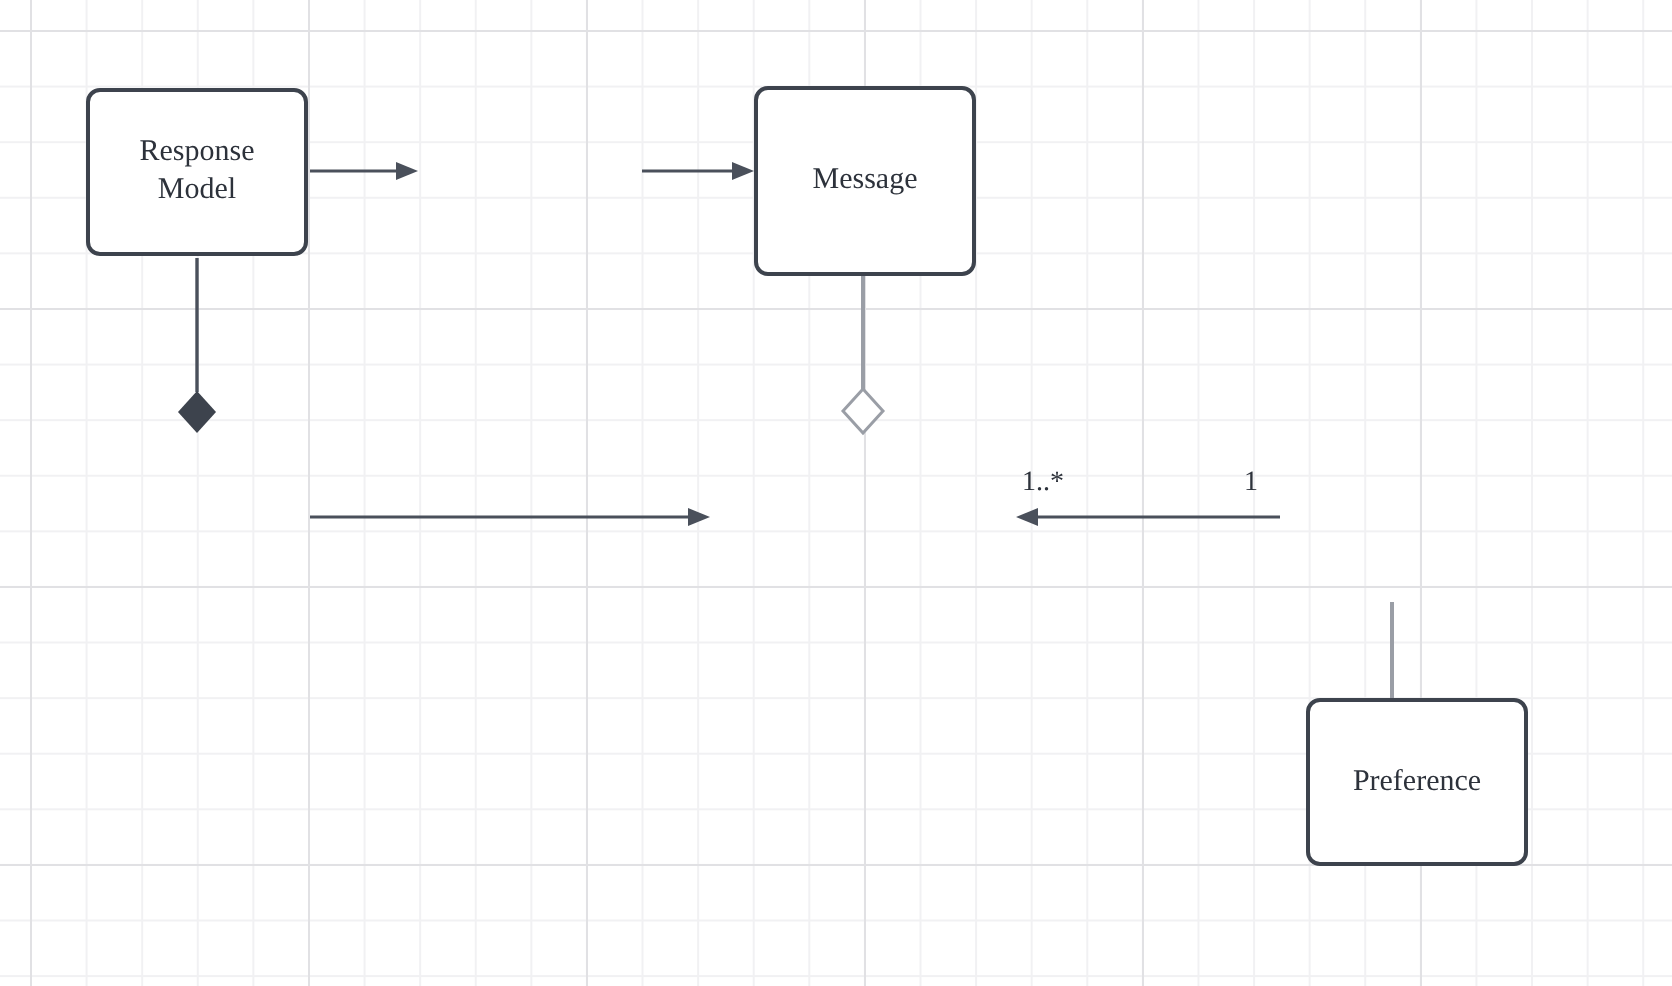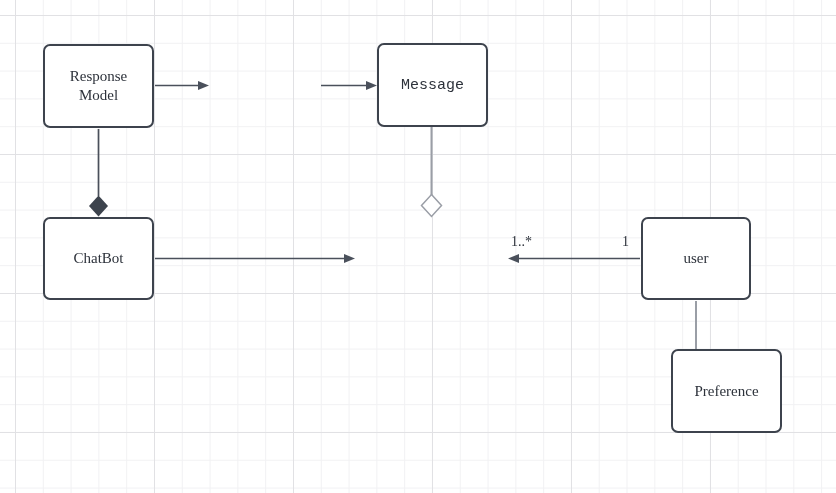--- a/index.html
+++ b/index.html
@@ -98,30 +98,24 @@
   </svg>
 
   <div class="edge-label lbl-target">1..*</div>
   <div class="edge-label lbl-source">1</div>
 
   <div class="node" style="left:43px; top:44px; width:111px; height:84px;">
     <span>Response Model</span>
   </div>
 
 
-  <div class="node" style="left:377px; top:43px; width:111px; height:84px;font-family:Liberation Mono, monospace;">
+  <div class="node" style="left:377px; top:43px; width:111px; height:95px;">
     <span>Message</span>
   </div>
 
-  <div class="node" style="left:43px; top:217px; width:111px; height:83px;">
-    <span>ChatBot</span>
-  </div>
 
 
-  <div class="node" style="left:641px; top:217px; width:110px; height:83px;">
-    <span>user</span>
-  </div>
 
-  <div class="node" style="left:671px; top:349px; width:111px; height:84px;">
+  <div class="node" style="left:653px; top:349px; width:111px; height:84px;">
     <span>Preference</span>
   </div>
 
 </div>
 
 </body></html>

